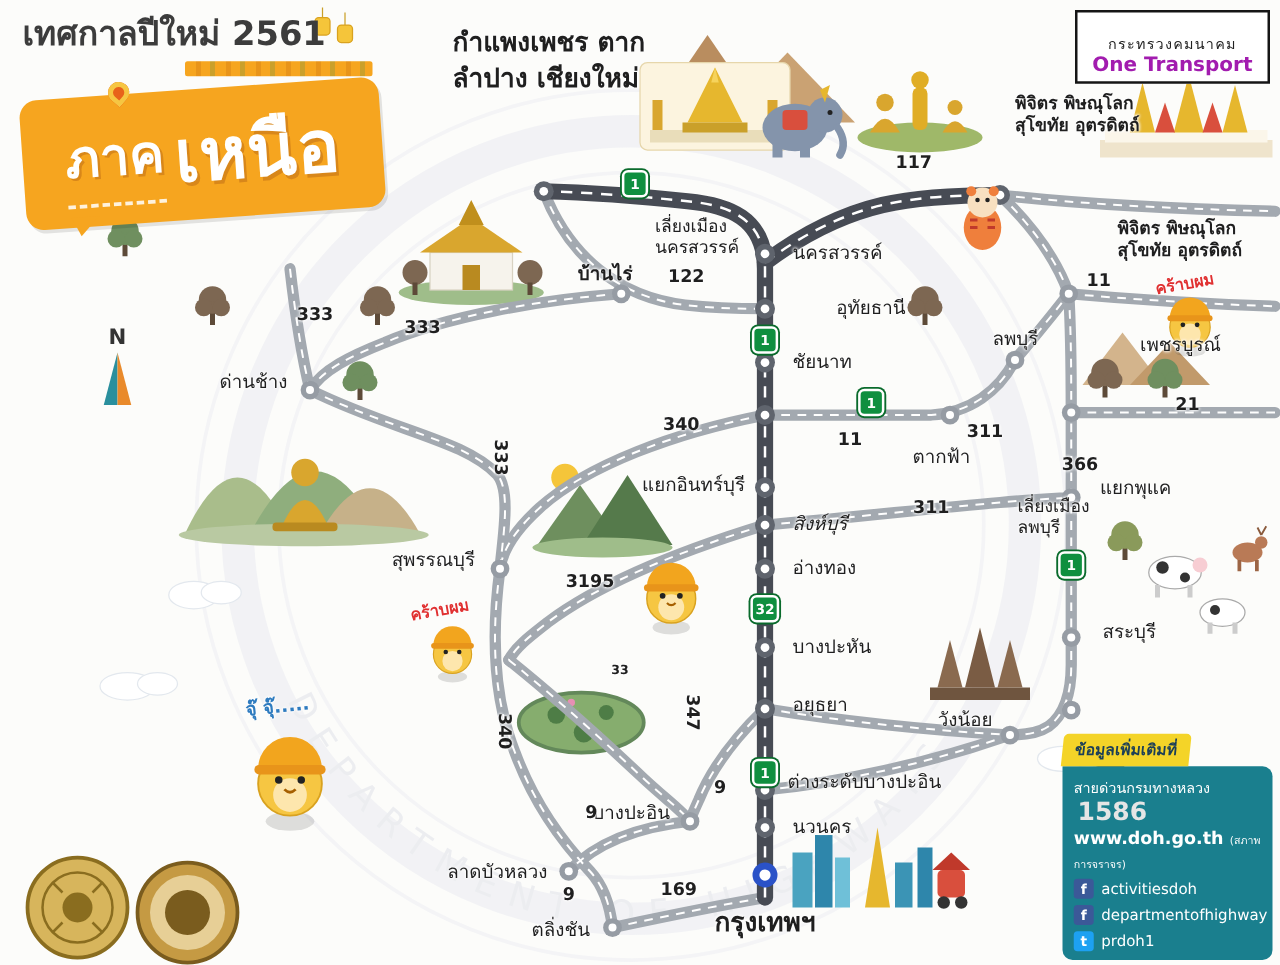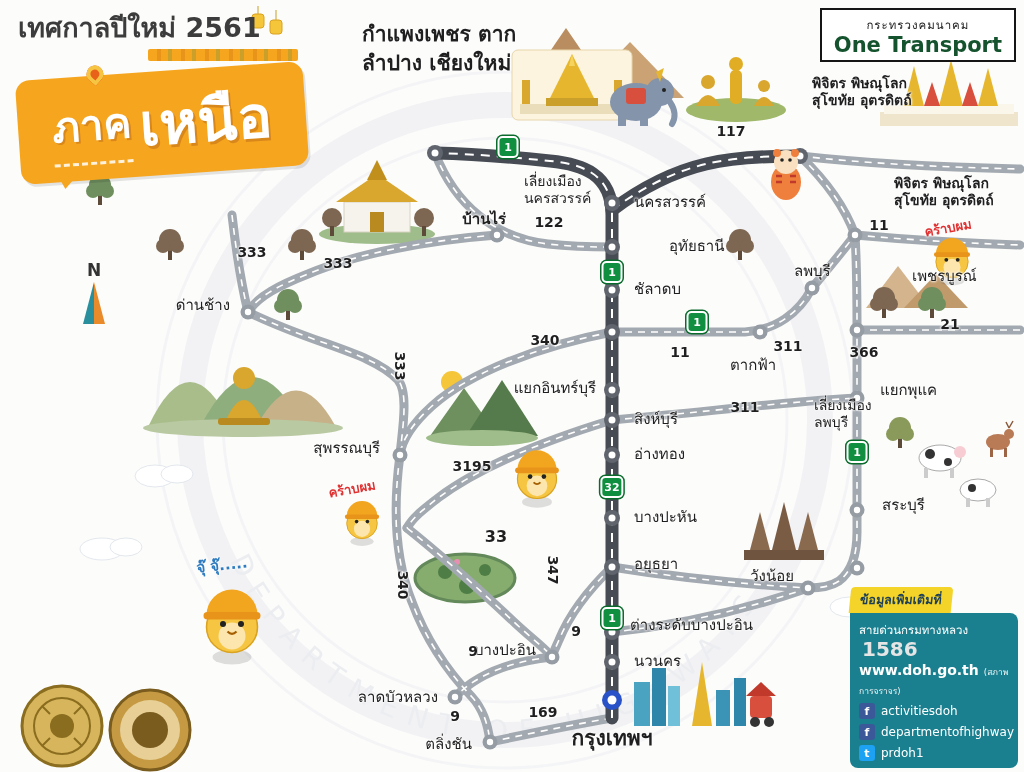--- a/index.html
+++ b/index.html
@@ -30,23 +30,23 @@
     display:flex;align-items:center;justify-content:center;gap:8px}
   .region-bubble:after{content:"";position:absolute;left:36px;bottom:-22px;
     border:15px solid transparent;border-top-color:#f6a51f;border-left-width:7px}
   .region1{font-size:42px;font-weight:bold;color:#fff;text-shadow:2px 2px 0 #d8871a;
     border-bottom:3px dashed rgba(255,255,255,.85);padding-bottom:4px}
   .region2{font-size:58px;font-weight:bold;color:#fff;text-shadow:2px 3px 0 #d8871a}
   .pin{position:absolute;top:-10px;left:72px;width:17px;height:17px;background:#e8621a;
     border-radius:50% 50% 50% 0;transform:rotate(-45deg);box-shadow:inset 0 0 0 4px #f6c642}
   
   .ot-box{position:absolute;right:8px;top:8px;border:2px solid #151515;background:#fff;
-    padding:6px 12px 4px;text-align:center}
+    padding:16px 12px 4px;text-align:center}
   .ot-line1{font-size:11.5px;color:#222;letter-spacing:1px}
-  .ot-line2{font-size:21px;font-weight:bold;color:#14532d;line-height:1.05}
+  .ot-line2{font-size:16px;font-weight:bold;color:#a21caf;line-height:1.05}
   
   .compass{position:absolute;left:76px;top:260px;width:36px;text-align:center}
   .compass-n{font-weight:bold;font-size:17px;color:#333}
   
   .info-box{position:absolute;right:6px;bottom:4px;width:168px}
   .info-tab{display:inline-block;background:#f4d428;color:#1c3f57;font-weight:bold;font-size:12.5px;
     padding:3px 10px;border-radius:4px 4px 0 0;transform:skewX(-6deg)}
   .info-body{background:#1a7f8e;border-radius:0 8px 8px 8px;padding:7px 9px;color:#fff}
   .hotline-row{line-height:1.1}
   .hl-label{font-size:11.5px}
@@ -462,22 +462,22 @@
     <g transform="translate(150,730)">
       <circle r="40" fill="#c59a43" stroke="#7a5c1e" stroke-width="3"></circle>
       <circle r="30" fill="#e7cf96"></circle>
       <circle r="18" fill="#7a5c1e"></circle>
     </g>
   </svg>
 
   <div id="label-layer">
       <div class="map-label" style="left: 634px; top: 203px; font-size: 15px; transform: translate(0px, -50%);">นครสวรรค์</div>
       <div class="map-label" style="left: 634px; top: 247px; font-size: 15px; transform: translate(0px, -50%); margin-left: 35px;">อุทัยธานี</div>
-      <div class="map-label" style="left: 634px; top: 290px; font-size: 15px; transform: translate(0px, -50%);">ชัลาดบ</div>
-      <div class="map-label" style="left: 634px; top: 420px; font-size: 15px; transform: translate(0px, -50%);">สิงห์บุรี</div>
+      <div class="map-label" style="left: 634px; top: 290px; font-size: 15px; transform: translate(0px, -50%);">ชัยนาท</div>
+      <div class="map-label" style="left: 634px; top: 420px; font-size: 15px; transform: translate(0px, -50%); font-style: italic;">สิงห์บุรี</div>
       <div class="map-label" style="left: 634px; top: 455px; font-size: 15px; transform: translate(0px, -50%);">อ่างทอง</div>
       <div class="map-label" style="left: 634px; top: 518px; font-size: 15px; transform: translate(0px, -50%);">บางปะหัน</div>
       <div class="map-label" style="left: 634px; top: 565px; font-size: 15px; transform: translate(0px, -50%);">อยุธยา</div>
       <div class="map-label" style="left: 630px; top: 626px; font-size: 15px; transform: translate(0px, -50%);">ต่างระดับบางปะอิน</div>
       <div class="map-label" style="left: 634px; top: 662px; font-size: 15px; transform: translate(0px, -50%);">นวนคร</div>
       <div class="map-label" style="left: 612px; top: 738px; font-size: 21px; font-weight: bold; transform: translate(-50%, -50%);">กรุงเทพฯ</div>
       <div class="map-label" style="left: 730px; top: 366px; font-size: 15px; transform: translate(0px, -50%);">ตากฟ้า</div>
       <div class="map-label" style="left: 794px; top: 272px; font-size: 15px; transform: translate(0px, -50%);">ลพบุรี</div>
       <div class="map-label" style="left: 912px; top: 277px; font-size: 15px; transform: translate(0px, -50%);">เพชรบูรณ์</div>
       <div class="map-label" style="left: 880px; top: 391px; font-size: 15px; transform: translate(0px, -50%);">แยกพุแค</div>
@@ -502,26 +502,26 @@
       <div class="map-label" style="left: 894px; top: 192px; font-size: 14px; font-weight: bold; transform: translate(0px, -50%);">พิจิตร พิษณุโลก
 สุโขทัย อุตรดิตถ์</div>
       <div class="map-label" style="left: 731px; top: 131px; font-size: 14px; font-weight: bold; transform: translate(-50%, -50%);">117</div>
       <div class="map-label" style="left: 549px; top: 222px; font-size: 14px; font-weight: bold; transform: translate(-50%, -50%);">122</div>
       <div class="map-label" style="left: 252px; top: 252px; font-size: 14px; font-weight: bold; transform: translate(-50%, -50%);">333</div>
       <div class="map-label" style="left: 338px; top: 263px; font-size: 14px; font-weight: bold; transform: translate(-50%, -50%);">333</div>
       <div class="map-label" style="left: 400px; top: 366px; font-size: 14px; font-weight: bold; transform: translate(-50%, -50%) rotate(90deg);">333</div>
       <div class="map-label" style="left: 545px; top: 340px; font-size: 14px; font-weight: bold; transform: translate(-50%, -50%);">340</div>
       <div class="map-label" style="left: 680px; top: 352px; font-size: 14px; font-weight: bold; transform: translate(-50%, -50%);">11</div>
       <div class="map-label" style="left: 788px; top: 346px; font-size: 14px; font-weight: bold; transform: translate(-50%, -50%);">311</div>
-      <div class="map-label" style="left: 864px; top: 352px; font-size: 14px; font-weight: bold; transform: translate(-50%, -50%);">366</div>
+      <div class="map-label" style="left: 864px; top: 372px; font-size: 14px; font-weight: bold; transform: translate(-50%, -50%);">366</div>
       <div class="map-label" style="left: 879px; top: 225px; font-size: 14px; font-weight: bold; transform: translate(-50%, -50%);">11</div>
       <div class="map-label" style="left: 950px; top: 324px; font-size: 14px; font-weight: bold; transform: translate(-50%, -50%);">21</div>
       <div class="map-label" style="left: 745px; top: 407px; font-size: 14px; font-weight: bold; transform: translate(-50%, -50%);">311</div>
       <div class="map-label" style="left: 472px; top: 466px; font-size: 14px; font-weight: bold; transform: translate(-50%, -50%);">3195</div>
-      <div class="map-label" style="left: 496px; top: 537px; font-size: 16px; font-weight: bold; transform: translate(-50%, -50%);">33</div>
+      <div class="map-label" style="left: 496px; top: 537px; font-size: 10px; font-weight: bold; transform: translate(-50%, -50%);">33</div>
       <div class="map-label" style="left: 553px; top: 570px; font-size: 14px; font-weight: bold; transform: translate(-50%, -50%) rotate(90deg);">347</div>
       <div class="map-label" style="left: 403px; top: 585px; font-size: 14px; font-weight: bold; transform: translate(-50%, -50%) rotate(90deg);">340</div>
       <div class="map-label" style="left: 576px; top: 631px; font-size: 14px; font-weight: bold; transform: translate(-50%, -50%);">9</div>
       <div class="map-label" style="left: 473px; top: 651px; font-size: 14px; font-weight: bold; transform: translate(-50%, -50%);">9</div>
       <div class="map-label" style="left: 455px; top: 716px; font-size: 14px; font-weight: bold; transform: translate(-50%, -50%);">9</div>
       <div class="map-label" style="left: 543px; top: 712px; font-size: 14px; font-weight: bold; transform: translate(-50%, -50%);">169</div>
       <div class="map-label" style="left: 352px; top: 489px; font-size: 13px; font-weight: bold; color: rgb(224, 49, 49); transform: translate(-50%, -50%) rotate(-10deg);">คร้าบผม</div>
       <div class="map-label" style="left: 948px; top: 228px; font-size: 13px; font-weight: bold; color: rgb(224, 49, 49); transform: translate(-50%, -50%) rotate(-10deg);">คร้าบผม</div>
       <div class="map-label" style="left: 222px; top: 566px; font-size: 15px; font-weight: bold; color: rgb(46, 123, 191); transform: translate(-50%, -50%) rotate(-6deg);">จุ๊ จุ๊.....</div>
       <div class="shield" style="left: 508px; top: 147px;">1</div>

